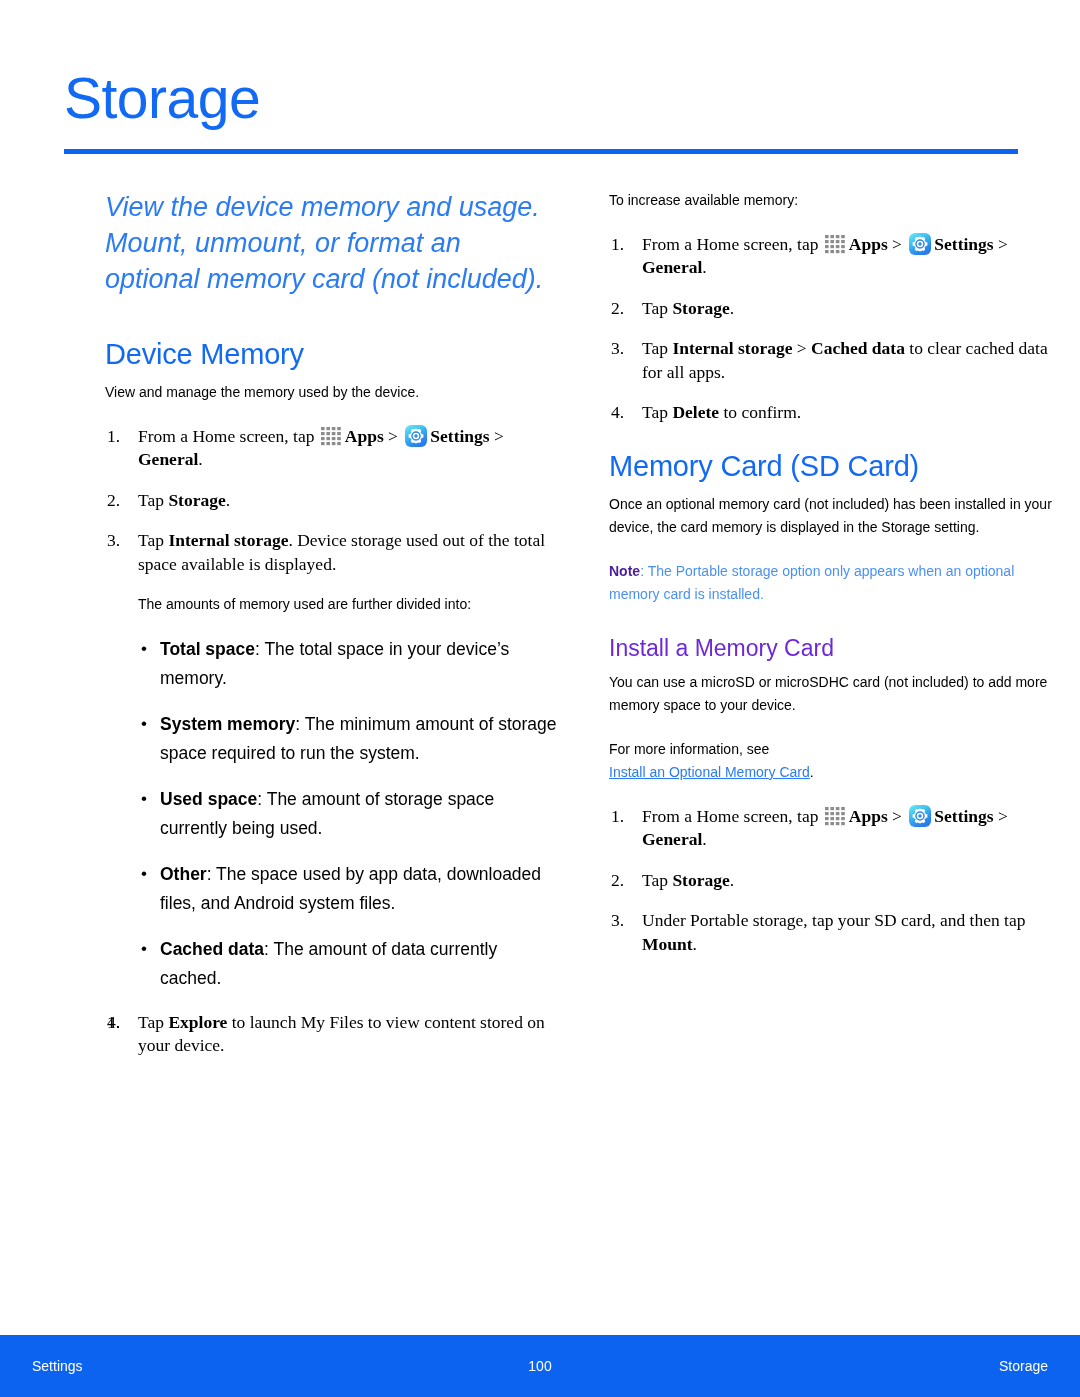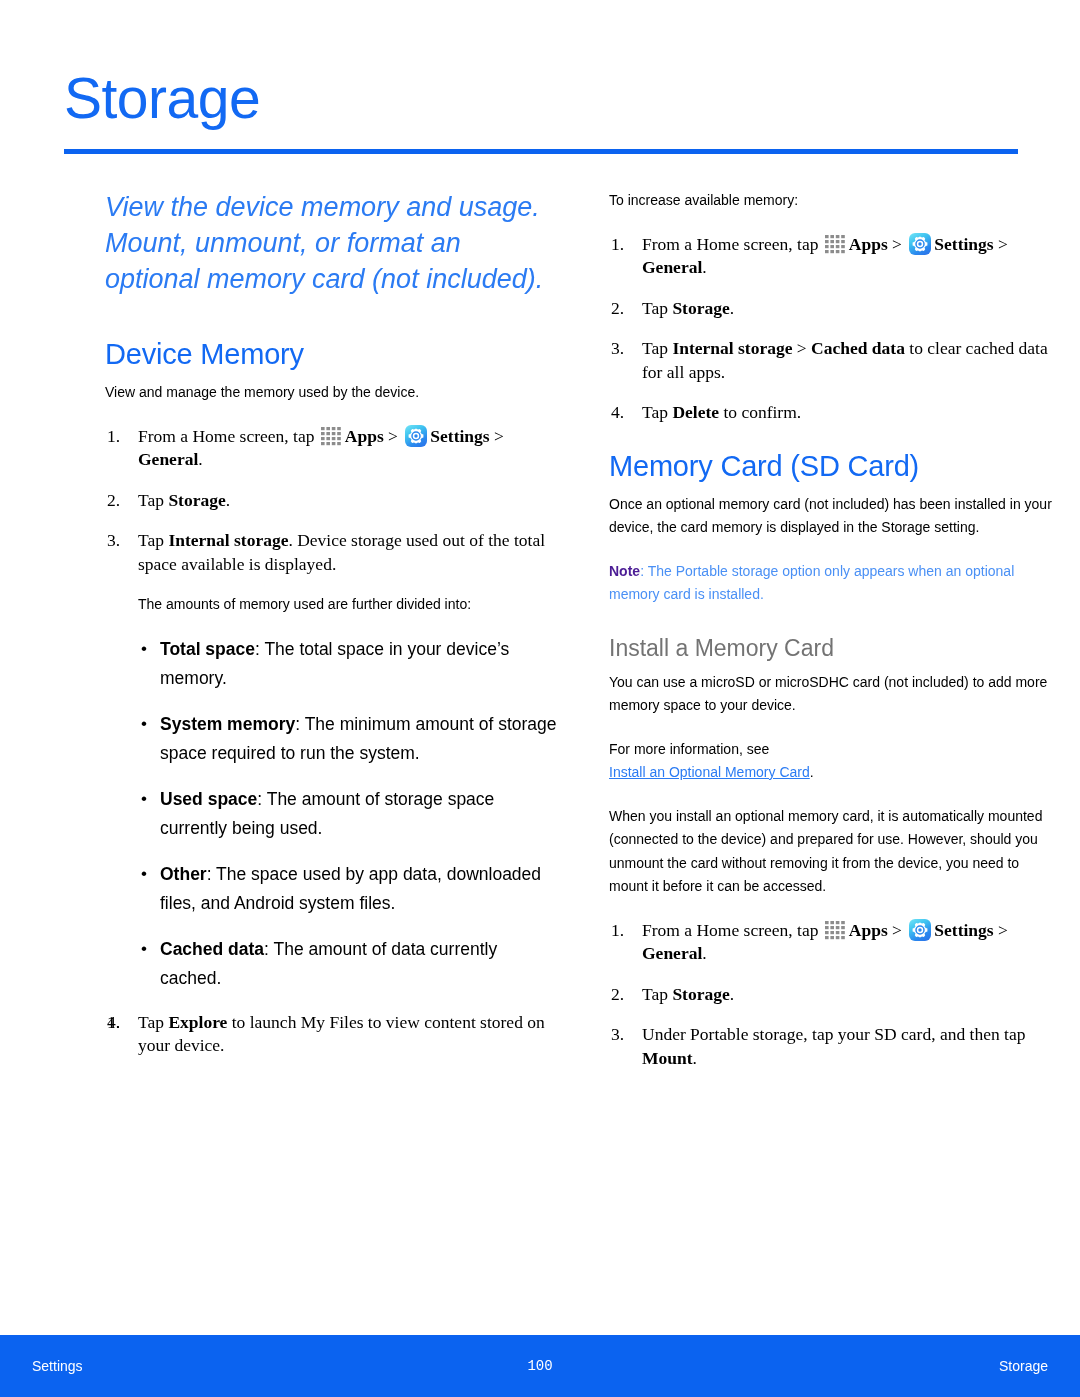--- a/index.html
+++ b/index.html
@@ -77,21 +77,21 @@
     font-size: 29px;
     font-weight: 400;
     color: #1269f3;
     margin: 0 0 10px 0;
     line-height: 34px;
     letter-spacing: -0.2px;
   }
   h3.subsection {
     font-size: 23px;
     font-weight: 400;
-    color: #737373;
+    color: #6d28d9;
     margin: 0 0 8px 0;
     line-height: 30px;
   }
 
   .note {
     color: #4a90f5;
     margin-bottom: 20px;
   }
   .note b { color: #4c1d95; }
 
@@ -178,21 +178,21 @@
     background: #0b63f0;
   }
   #footer .ft {
     position: absolute;
     top: 22px;
     font-size: 14px;
     color: #ffffff;
     line-height: 18px;
   }
   #footer-left   { left: 32px; }
-  #footer-center { left: 0; width: 1080px; text-align: center; font-family: Liberation Mono, monospace; }
+  #footer-center { left: 0; width: 1080px; text-align: center; }
   #footer-right  { right: 32px; }
 </style>
 <style>[data-laststep] > li:before{content:none;}</style></head>
 <body>
 
 <div id="page-header">
   <h1 id="page-title">Storage</h1>
   <div id="title-rule"></div>
 </div>
 
@@ -289,21 +289,20 @@
 
     <h2 class="section" style="margin-top:24px;">Memory Card (SD Card)</h2>
     <p class="body-text">Once an optional memory card (not included) has been installed in your device, the card memory is displayed in the Storage setting.</p>
 
     <p class="note"><b>Note</b><span>: The Portable storage option only appears when an optional memory card is installed.</span></p>
 
     <h3 class="subsection" style="margin-top:26px;">Install a Memory Card</h3>
     <p class="body-text">You can use a microSD or microSDHC card (not included) to add more memory space to your device.</p>
     <p class="body-text"><span>For more information, see</span><br><a class="doclink" href="#">Install an Optional Memory Card</a><span>.</span></p>
 
-    <p class="body-text">When you install an optional memory card, it is automatically mounted (connected to the device) and prepared for use. However, should you unmount the card without removing it from the device, you need to mount it before it can be accessed.</p>
 
     <ol class="steps">
         <li>From a Home screen, tap <span class="apps-icon"><svg width="21" height="19" viewBox="0 0 21 19">
               <rect x="0" y="0" width="3.6" height="3.2" fill="#8c8c8c"></rect>
               <rect x="5.4" y="0" width="3.6" height="3.2" fill="#8c8c8c"></rect>
               <rect x="10.8" y="0" width="3.6" height="3.2" fill="#8c8c8c"></rect>
               <rect x="16.200000000000003" y="0" width="3.6" height="3.2" fill="#8c8c8c"></rect>
               <rect x="0" y="5" width="3.6" height="3.2" fill="#8c8c8c"></rect>
               <rect x="5.4" y="5" width="3.6" height="3.2" fill="#8c8c8c"></rect>
               <rect x="10.8" y="5" width="3.6" height="3.2" fill="#8c8c8c"></rect>

